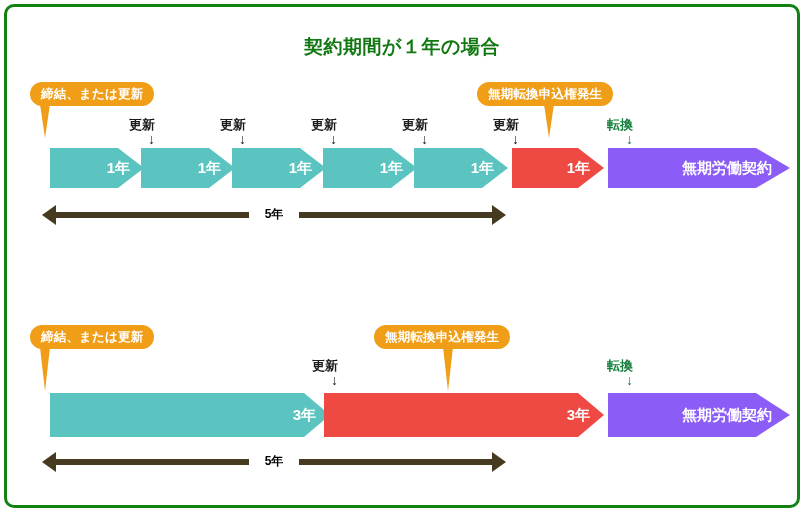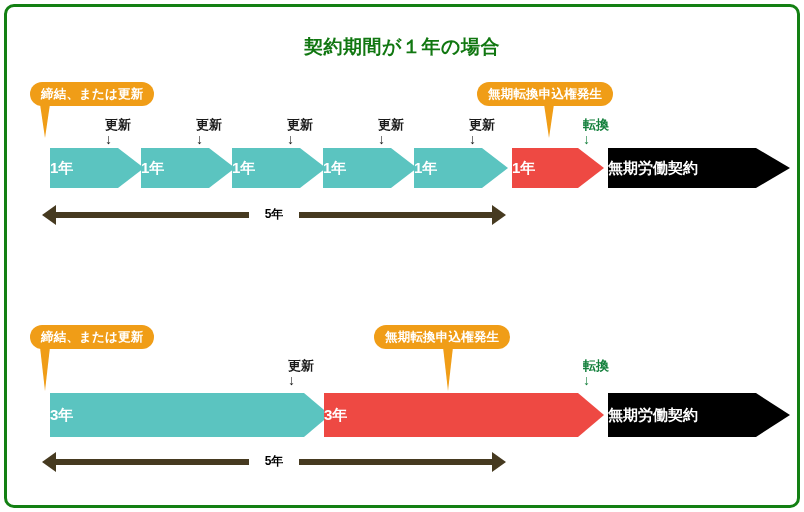--- a/index.html
+++ b/index.html
@@ -70,45 +70,45 @@
     width: 0;
     height: 0;
     border-left: 5px solid transparent;
     border-right: 5px solid transparent;
     border-top: 34px solid #F09D17;
   }
 
   
   .tick {
     position: absolute;
-    text-align: left;
+    text-align: right;
     white-space: nowrap;
     font-size: 12.5px;
     font-weight: bold;
     color: #1a1a1a;
   }
   .tick .glyph { display: block; font-size: 13px; line-height: 13px; }
   .tick .stem  { display: block; font-size: 14px; line-height: 15px; margin-top: 1px; }
   .tick.red { color: #15803d; }
 
   
   .arrow {
     position: absolute;
     display: flex;
     align-items: center;
-    justify-content: flex-start;
+    justify-content: flex-end;
     color: #ffffff;
     font-weight: bold;
     box-sizing: border-box;
     white-space: nowrap;
   }
   .arrow span { position: relative; }
   .arrow.teal  { background: #5BC4C0; }
   .arrow.red   { background: #EE4943; }
-  .arrow.green { background: #000000; }
+  .arrow.green { background: #8b5cf6; }
 
   .arrow.chev {
     clip-path: polygon(0 0, calc(100% - 26px) 0, 100% 50%, calc(100% - 26px) 100%, 0 100%);
   }
   .arrow.chev-wide {
     clip-path: polygon(0 0, calc(100% - 34px) 0, 100% 50%, calc(100% - 34px) 100%, 0 100%);
   }
 
   
   .span {

